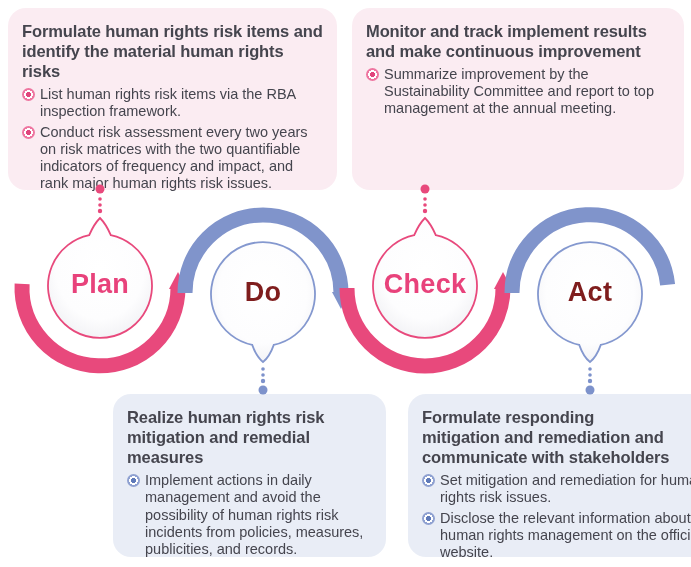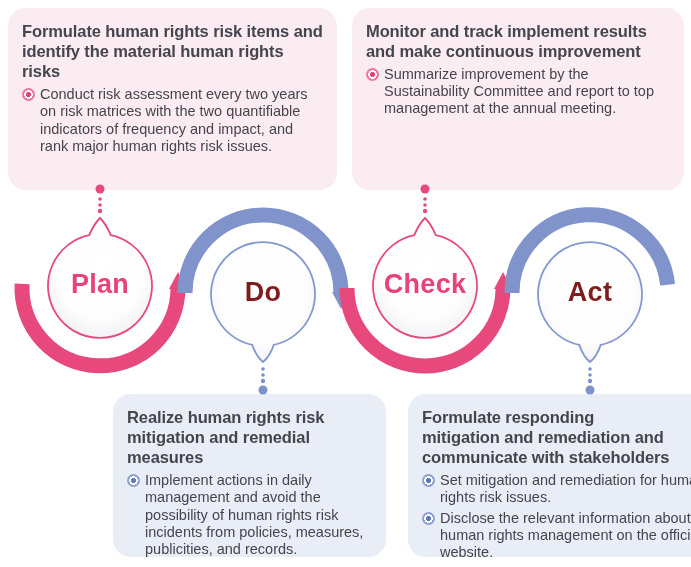--- a/index.html
+++ b/index.html
@@ -61,20 +61,24 @@
   .cycle-label.blue-t{color:#7f1d1d;}
 </style>
 </head>
 <body>
 
 <div class="canvas">
 
   <div class="box pink-bg" style="left:8px;top:8px;width:329px;height:182px;">
     <div class="box-title">Formulate human rights risk items and
 identify the material human rights risks</div>
+    <div class="bullet">
+      <span class="dot pink-dot"></span>
+      <span>List human rights risk items via the RBA inspection framework.</span>
+    </div>
     <div class="bullet">
       <span class="dot pink-dot"></span>
       <span>Conduct risk assessment every two years on risk matrices with the two quantifiable indicators of frequency and impact, and rank major human rights risk issues.</span>
     </div>
   </div>
 
   <div class="box pink-bg" style="left:352px;top:8px;width:332px;height:182px;">
     <div class="box-title">Monitor and track implement results
 and make continuous improvement</div>
     <div class="bullet">

